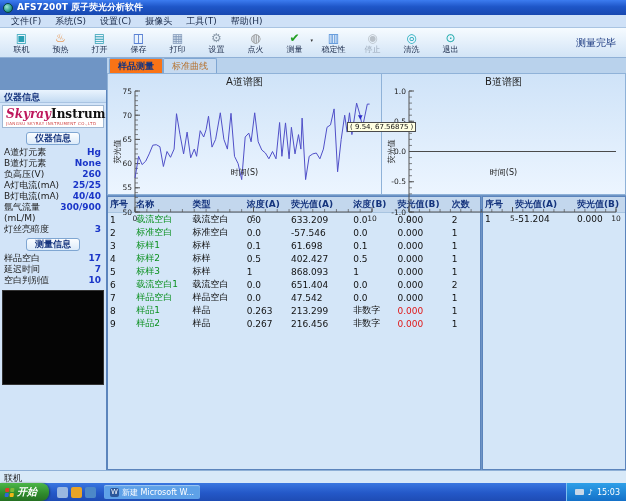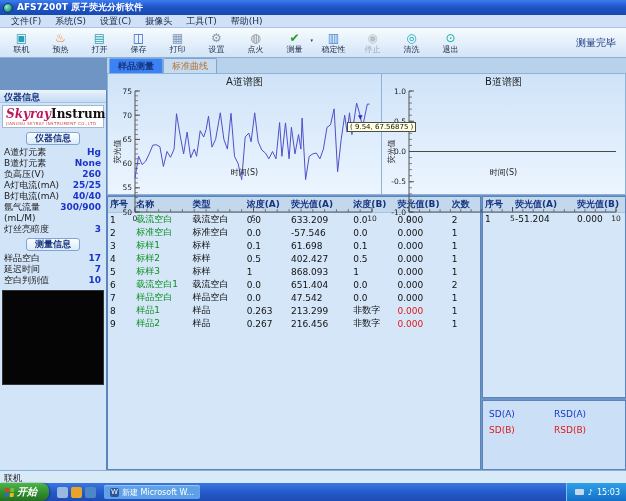--- a/index.html
+++ b/index.html
@@ -49,21 +49,21 @@
   .info-row { display:flex; justify-content:space-between; padding:0 5px 0 4px; line-height:11px; }
   .info-label { color:#222; }
   .info-value { color:#1A35C8; font-weight:bold; }
   .camera-box { margin:4px 2px 0 2px; height:95px; background:#050505; border:1px solid #333; }
 
   
   .main { flex:1; display:flex; flex-direction:column; overflow:hidden; }
   .tabs { height:15px; background:#B9D2EC; display:flex; align-items:flex-end; padding-left:2px; }
   .tab { padding:1px 8px; line-height:12px; border:1px solid #7FA6D2; border-bottom:none;
     border-radius:2px 2px 0 0; cursor:pointer; }
-  .tab.active { background:#3b82f6; color:#16357E; font-weight:bold; }
+  .tab.active { background:#f97316; color:#16357E; font-weight:bold; }
   .tab.inactive { background:#C6DAF0; color:#B5722F; }
 
   .charts { height:122px; display:flex; background:linear-gradient(#CFE3F8,#ECF5FF);
     border:1px solid #8FB2D8; position:relative; }
   .chart-box { position:relative; height:100%; }
   .chart-box.a { width:274px; border-right:1px solid #8FB2D8; }
   .chart-box.b { flex:1; }
   .chart-title { text-align:center; font-size:10px; color:#222; height:13px; padding-top:1px; }
   .chart-xlabel { position:absolute; bottom:16px; width:100%; text-align:center; font-size:8px; color:#222; }
   .chart-ylabel { position:absolute; left:-3px; top:72px; font-size:8px; color:#222;
@@ -536,28 +536,20 @@
                 </thead>
               <tbody id="result-tbody">
                   <tr>
                     <td>1</td>
                     <td>-51.204</td>
                     <td>0.000</td>
                   </tr>
                 </tbody>
             </table>
           </div>
-          <div class="stats-panel">
-            <div class="stats-grid" id="stats-grid">
-                <span class="stat-blue">SD(A)</span>
-                <span class="stat-blue">RSD(A)</span>
-                <span class="stat-red">SD(B)</span>
-                <span class="stat-red">RSD(B)</span>
-              </div>
-          </div>
         </div>
       </div>
     </div>
   </div>
 
   <div class="statusbar">
     <span>联机</span>
   </div>
 
   <div class="taskbar">

